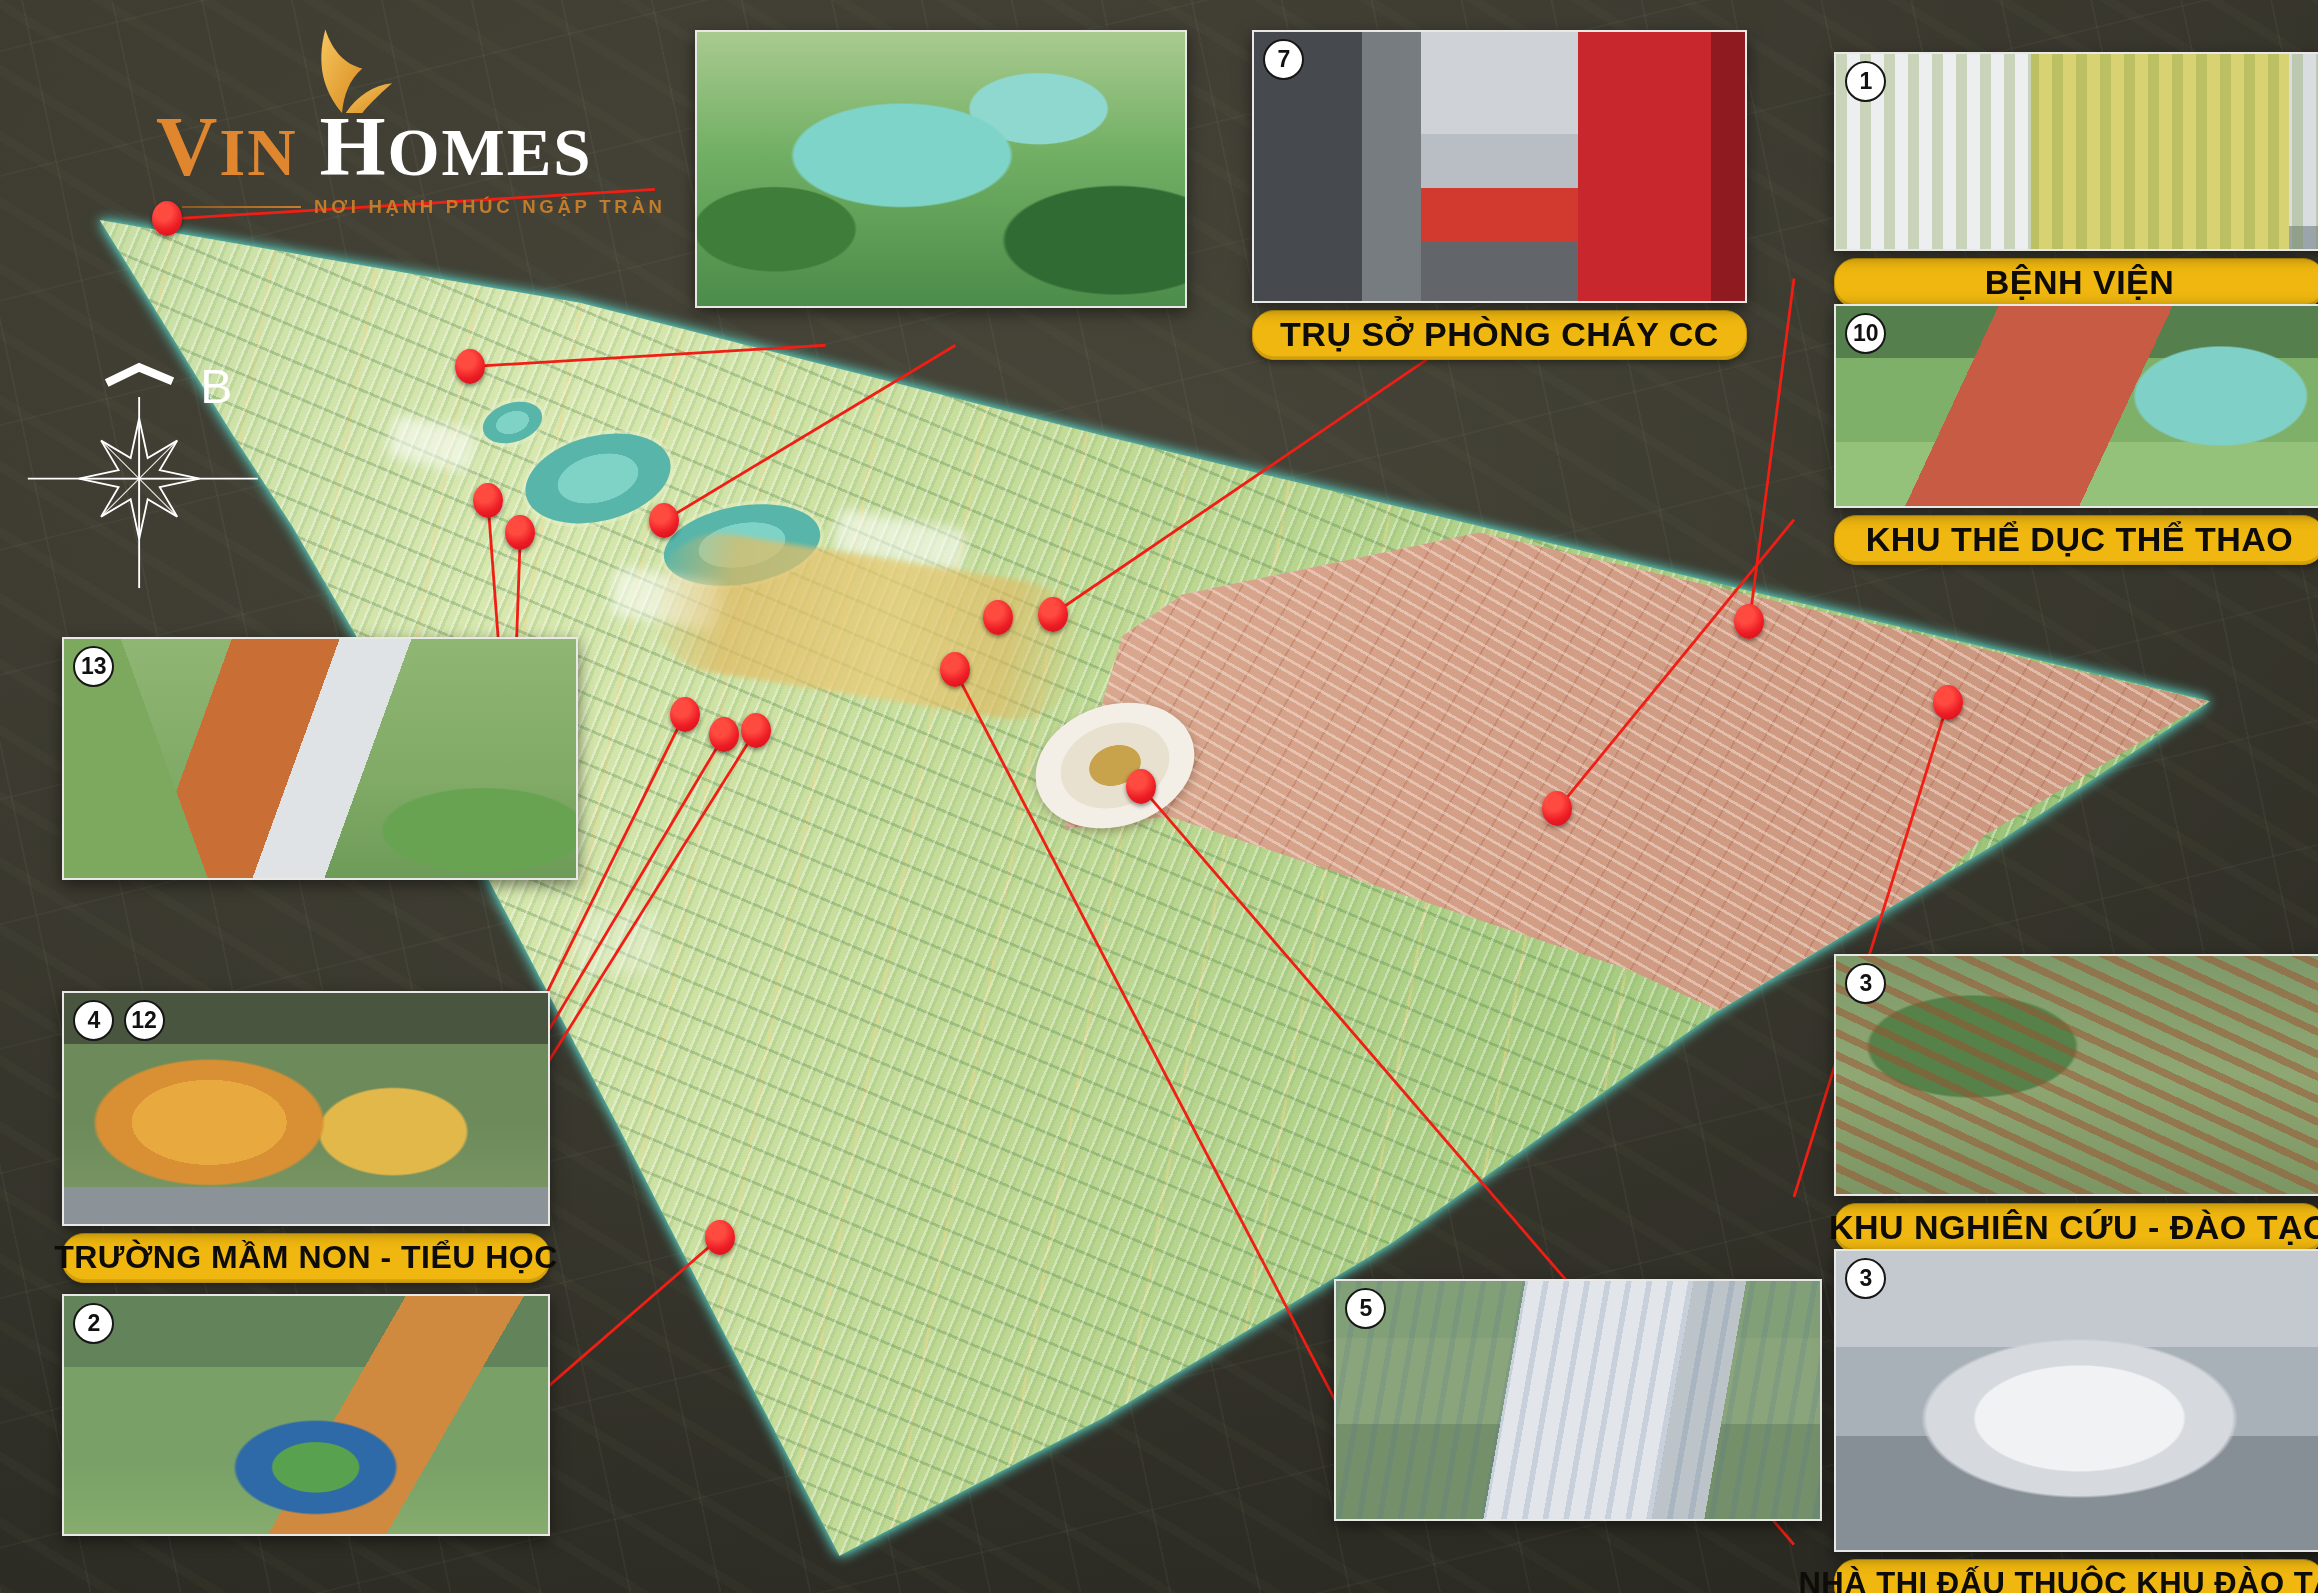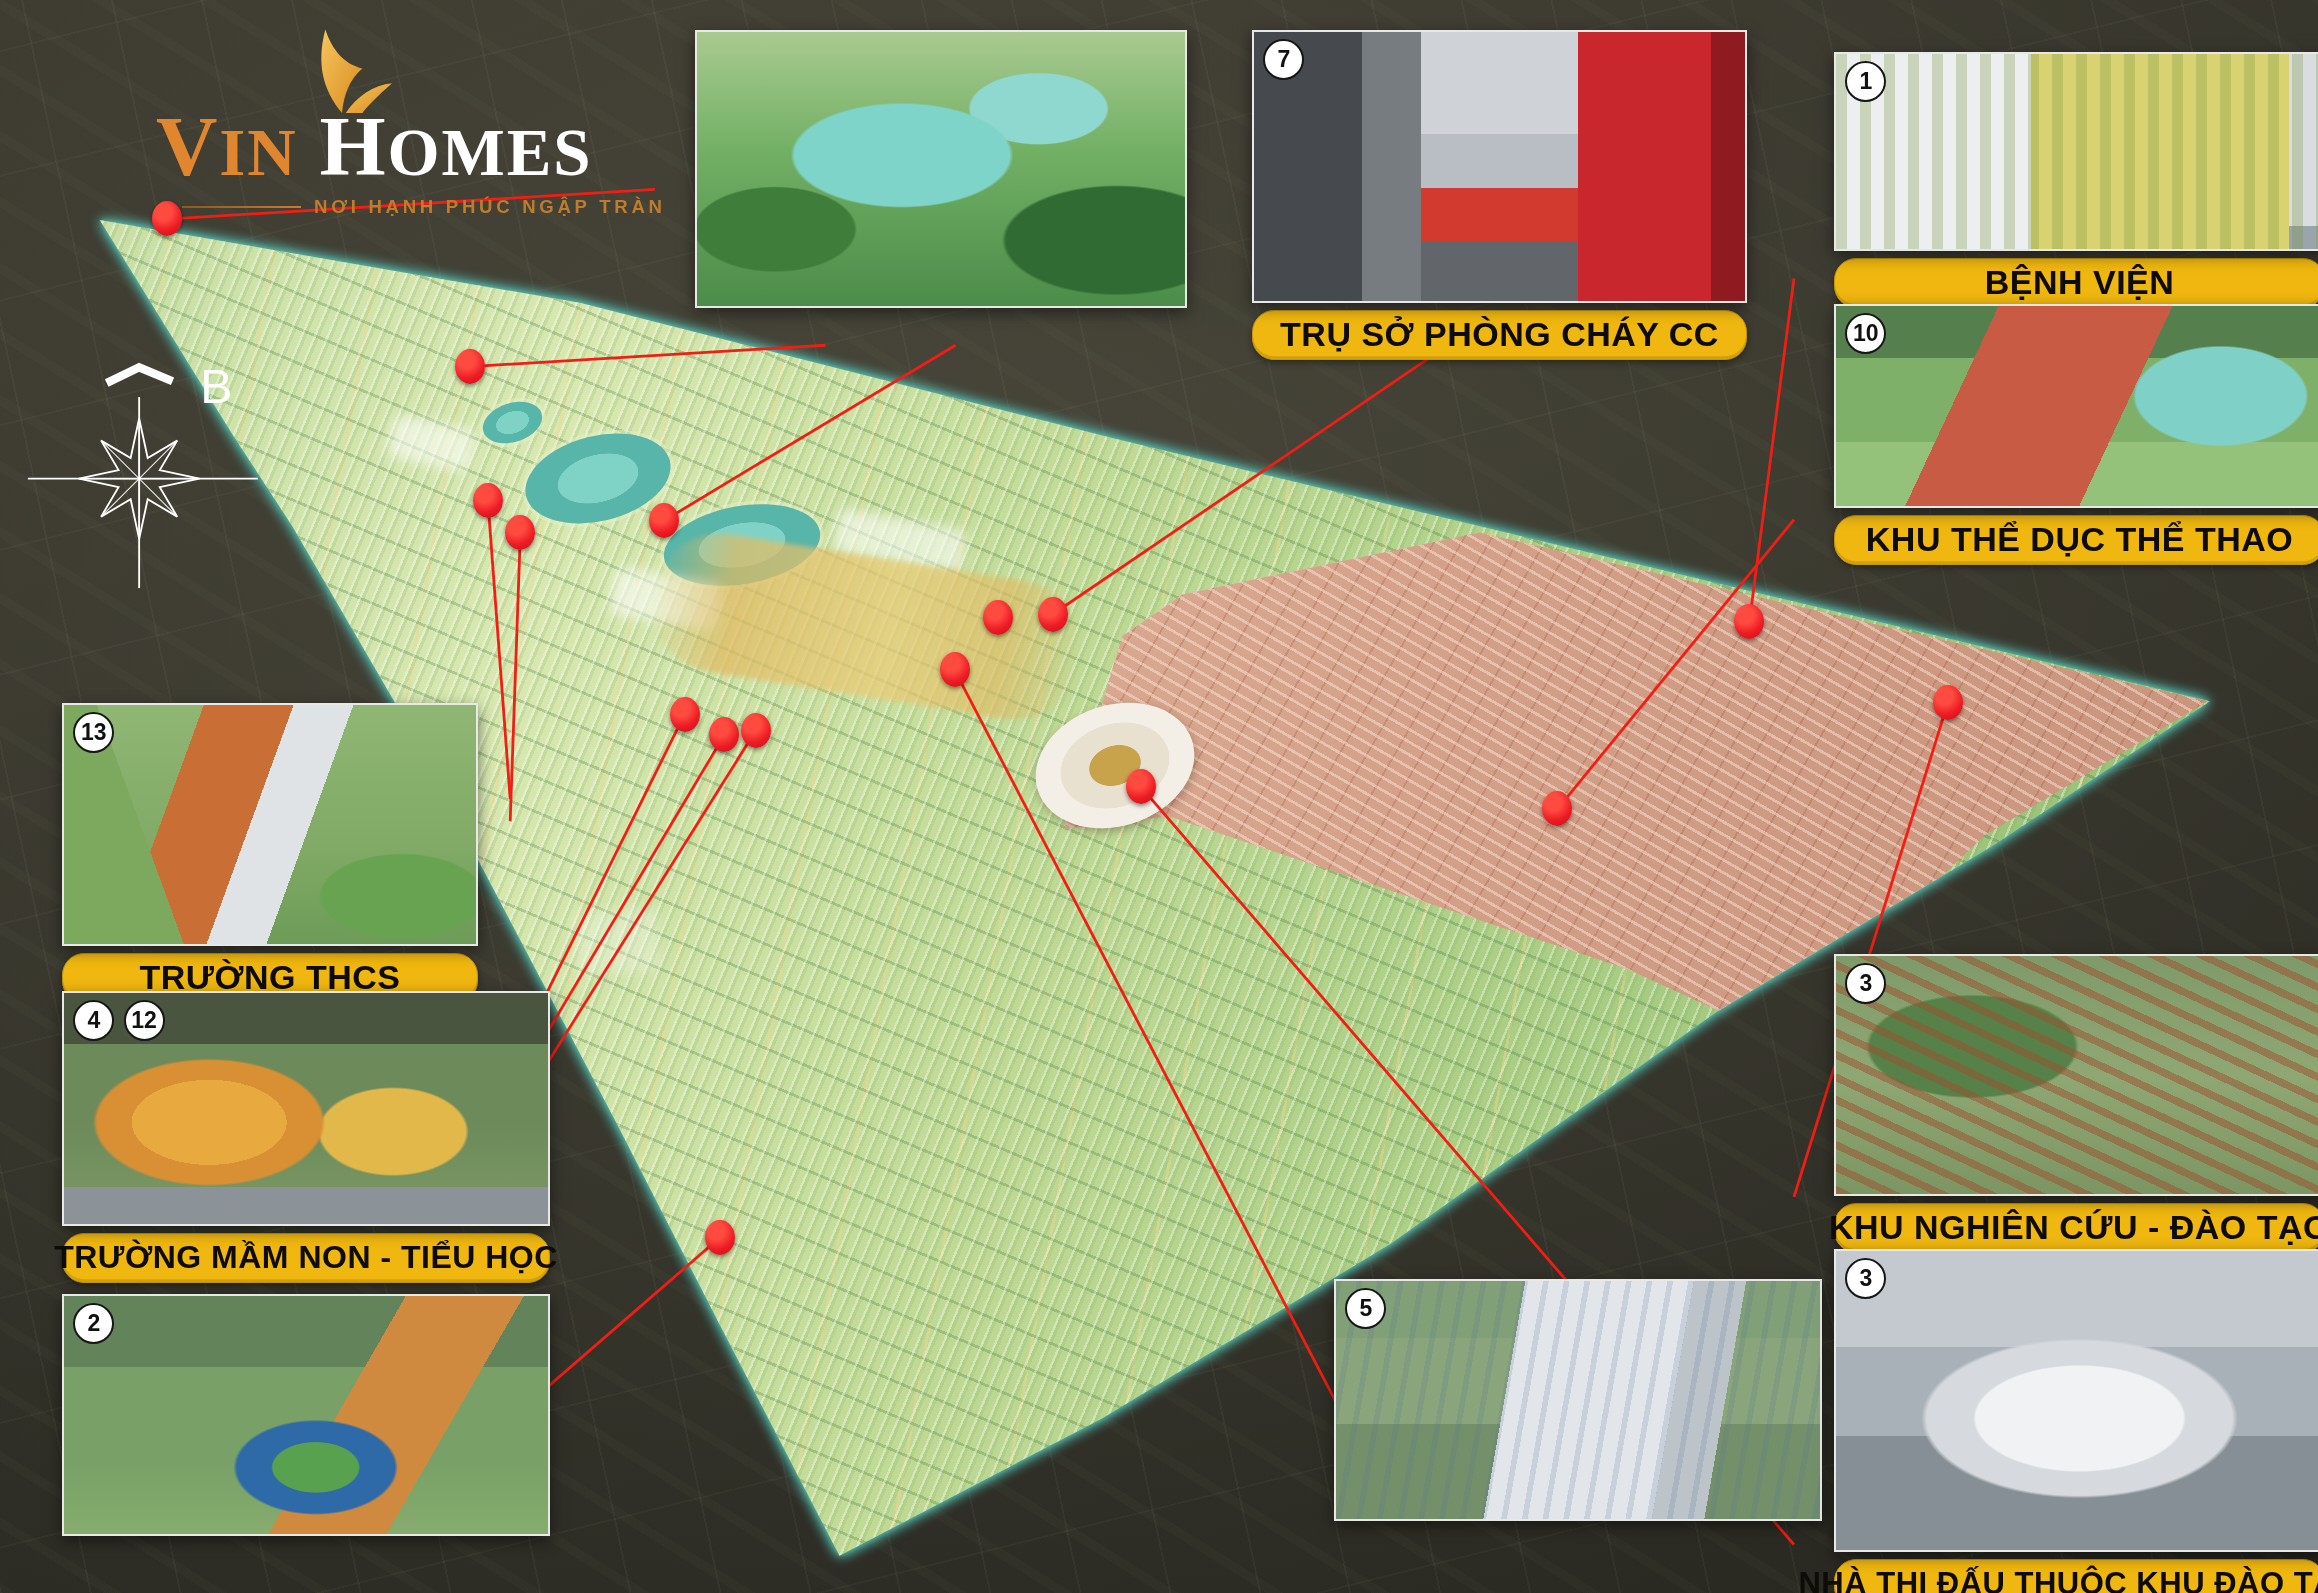--- a/index.html
+++ b/index.html
@@ -80,21 +80,21 @@
     background:#ffffff;border:2.8px solid #161616;color:#111;font-size:23px;font-weight:700;box-sizing:border-box;}
   .plate{margin-top:6.5px;height:50px;border-radius:22px;background:#efb70f;border:1.9px solid #c2930d;
     box-shadow:inset 0 -2.8px 0 rgba(0,0,0,.12), 0 2.8px 7.4px rgba(0,0,0,.4);
     display:flex;align-items:center;justify-content:center;
     color:#0e0c08;font-size:34px;font-weight:700;letter-spacing:0.5px;white-space:nowrap;box-sizing:border-box;}
 
   .card-cong-vien{left:655px;top:15px;width:492px;}   .card-cong-vien .photo{height:274px;}
   .card-pccc{left:1212px;top:15px;width:495px;}       .card-pccc .photo{height:269px;}
   .card-benh-vien{left:1794px;top:37px;width:491px;}  .card-benh-vien .photo{height:195px;}
   .card-the-thao{left:1794px;top:289px;width:491px;}  .card-the-thao .photo{height:200px;}
-  .card-thcs{left:22px;top:688px;width:416px;}        .card-thcs .photo{height:239px;}
+  .card-thcs{left:22px;top:622px;width:516px;}        .card-thcs .photo{height:239px;}
   .card-mam-non{left:22px;top:976px;width:488px;}    .card-mam-non .photo{height:231px;}
   .card-thpt{left:22px;top:1279px;width:488px;}       .card-thpt .photo{height:238px;}
   .card-bai-do-xe{left:1294px;top:1264px;width:488px;}.card-bai-do-xe .photo{height:238px;}
   .card-nghien-cuu{left:1794px;top:939px;width:491px;}.card-nghien-cuu .photo{height:238px;}
   .card-nha-thi-dau{left:1794px;top:1234px;width:491px;}.card-nha-thi-dau .photo{height:299px;}
   .card-nha-thi-dau .plate{font-size:31px;}
   .card-mam-non .plate{font-size:32px;}
 
   
   .img-cong-vien{background:
@@ -276,21 +276,20 @@
     </div>
     <figcaption class="plate">KHU THỂ DỤC THỂ THAO</figcaption>
   </figure>
 
   <figure class="card card-thcs">
     <div class="photo img-thcs">
       <div class="badges">
           <span class="badge">13</span>
         </div>
     </div>
-    <figcaption class="plate">TRƯỜNG THCS</figcaption>
   </figure>
 
   <figure class="card card-mam-non">
     <div class="photo img-mam-non">
       <div class="badges">
           <span class="badge">4</span>
           <span class="badge">12</span>
         </div>
     </div>
     <figcaption class="plate">TRƯỜNG MẦM NON - TIỂU HỌC</figcaption>

